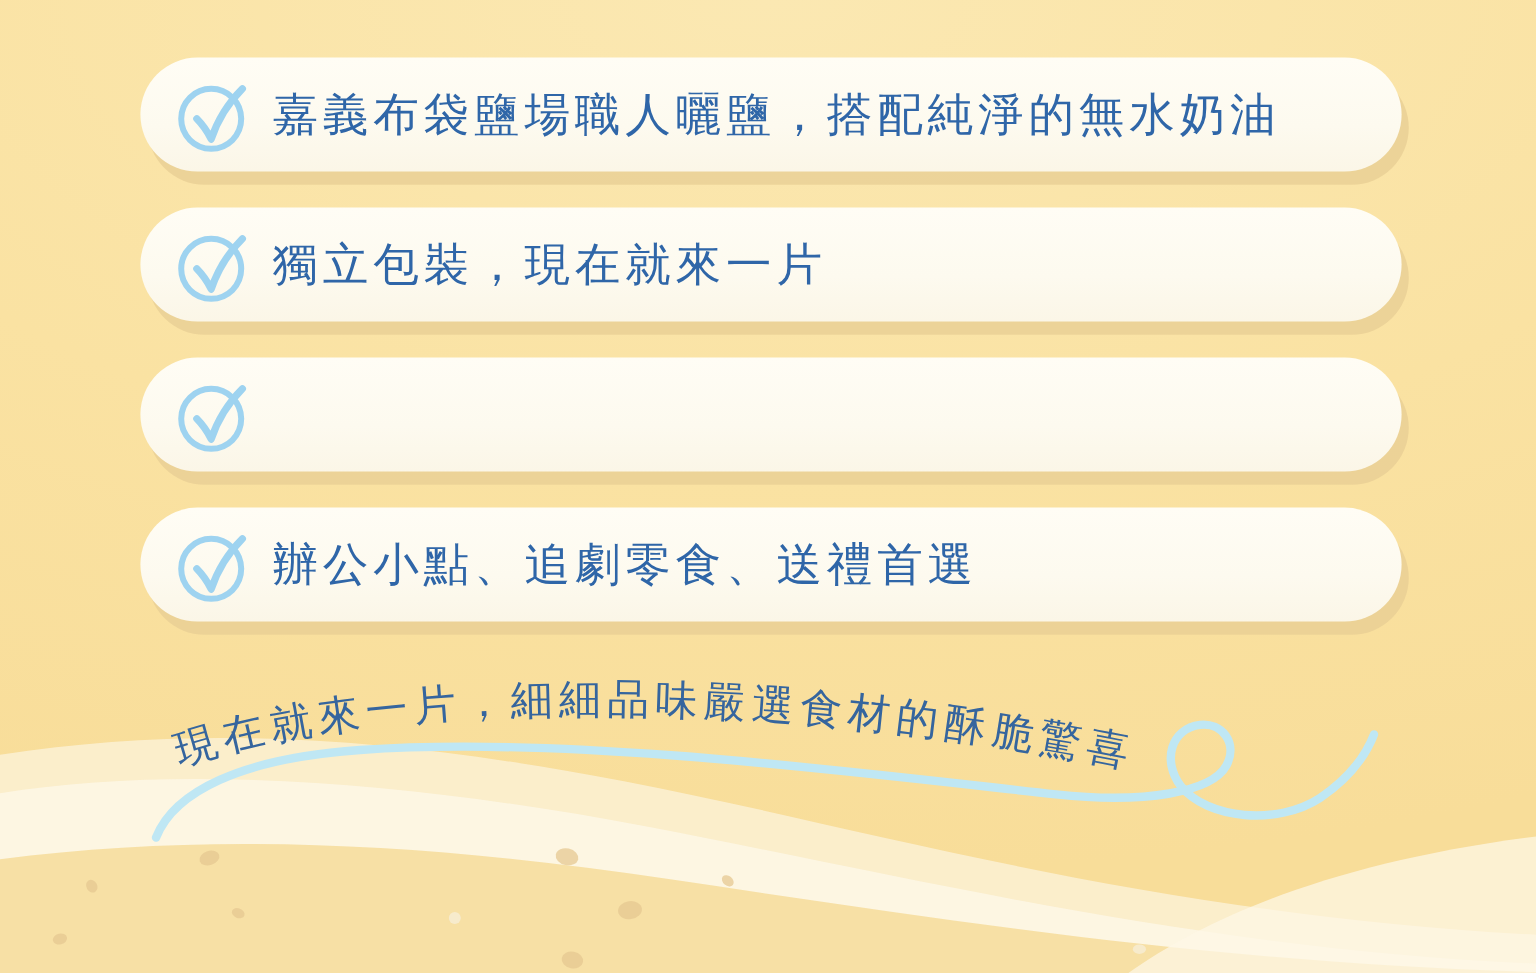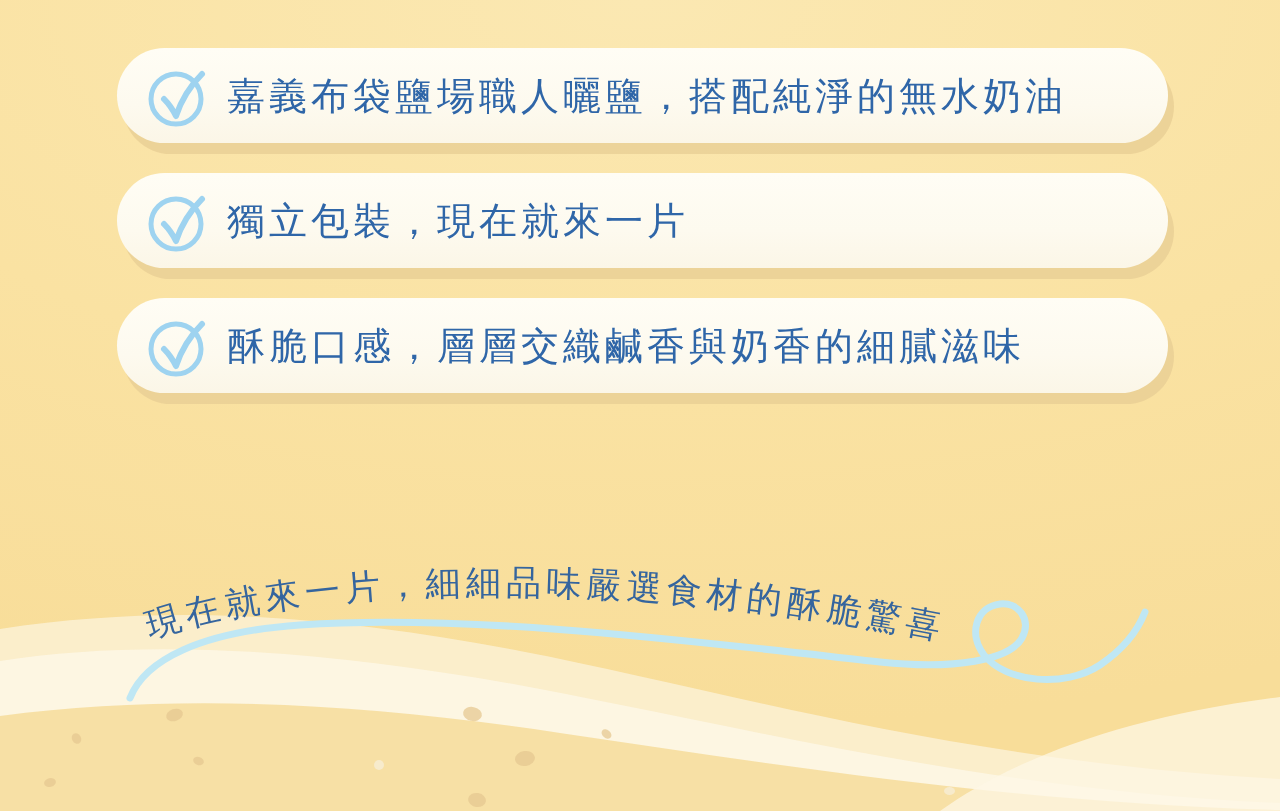--- a/index.html
+++ b/index.html
@@ -158,24 +158,33 @@
       </div>
     </div>
 
     <div class="pill-wrap">
       <div class="pill-shadow"></div>
       <div class="pill">
         <svg class="check-icon" viewBox="0 0 70 70">
           <circle cx="33" cy="38" r="25" fill="none" stroke="#9ed3f0" stroke-width="5"></circle>
           <path d="M21 38 C26 43 30 49 33 55 C38 40 47 25 59 13" fill="none" stroke="#9ed3f0" stroke-width="6" stroke-linecap="round" stroke-linejoin="round"></path>
         </svg>
-        <span class="pill-text">酥脆口感，層層交織鹹香與奶香的細膩滋味</span>
-      </div>
-    </div>
-
+      </div>
+    </div>
+
+    <div class="pill-wrap">
+      <div class="pill-shadow"></div>
+      <div class="pill">
+        <svg class="check-icon" viewBox="0 0 70 70">
+          <circle cx="33" cy="38" r="25" fill="none" stroke="#9ed3f0" stroke-width="5"></circle>
+          <path d="M21 38 C26 43 30 49 33 55 C38 40 47 25 59 13" fill="none" stroke="#9ed3f0" stroke-width="6" stroke-linecap="round" stroke-linejoin="round"></path>
+        </svg>
+        <span class="pill-text">辦公小點、追劇零食、送禮首選</span>
+      </div>
+    </div>
 
   </div>
 
   <svg class="tagline-layer" viewBox="0 0 1280 230">
     <defs>
       <path id="taglineCurve" d="M150,118 C330,58 620,68 830,100 C900,111 945,120 975,127"></path>
     </defs>
 
     <path class="swirl" d="M130,178 C145,140 200,112 300,105 C470,93 700,122 880,142
              C955,150 1010,140 1022,118 C1032,99 1018,82 1000,84

